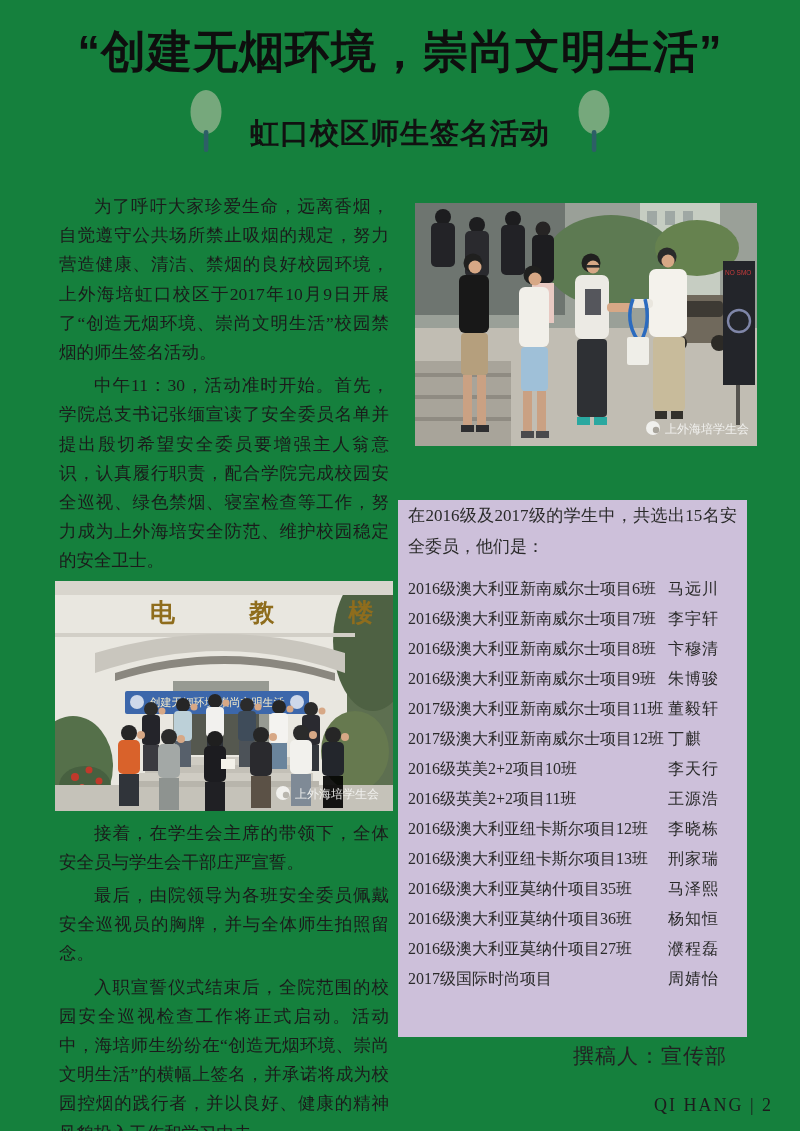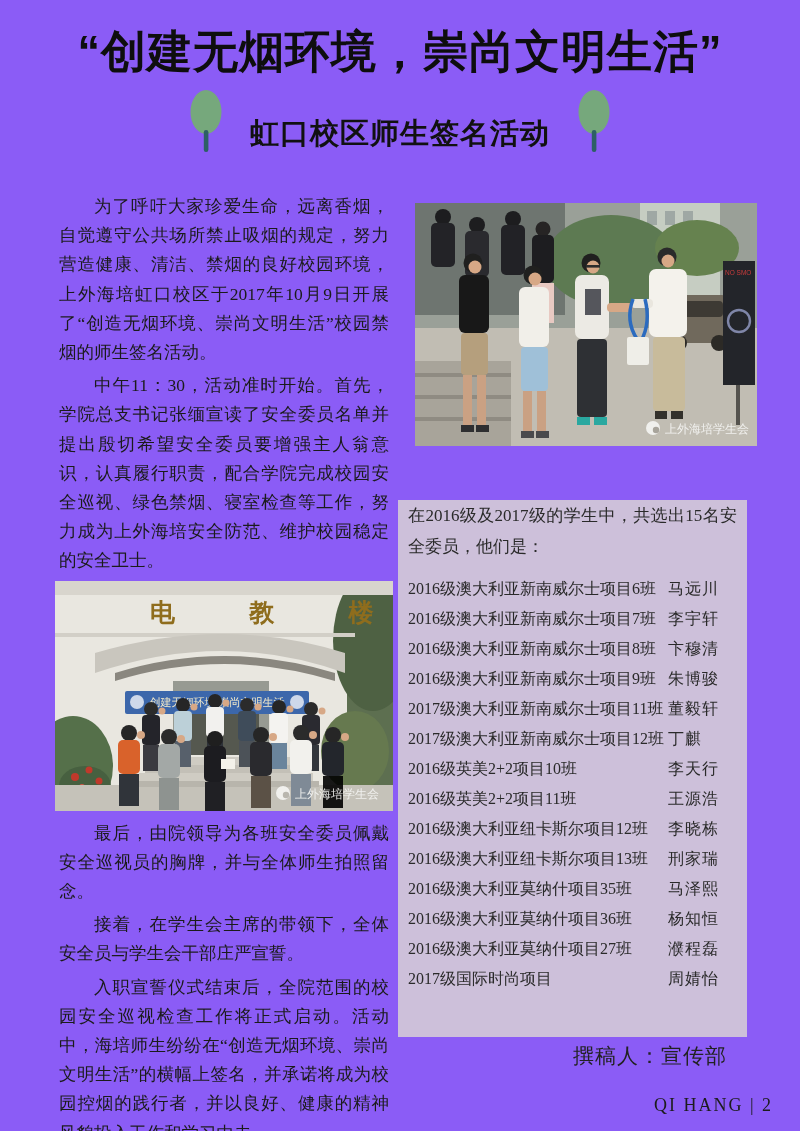--- a/index.html
+++ b/index.html
@@ -1,18 +1,18 @@
 <!DOCTYPE html>
 <html><head>
 <meta charset="utf-8">
 <style>
   html,body { margin:0; padding:0; background:#ffffff; }
   .page {
     position:relative; width:800px; height:1131px; margin:0 auto;
-    background:#8b5cf6; overflow:hidden;
+    background:#15803d; overflow:hidden;
     font-family:"Liberation Serif","DejaVu Serif",serif;
     color:#1e1e1e;
   }
   
   .title {
     position:absolute; top:22px; left:0; width:100%;
     text-align:center;
     font-family:"Liberation Sans","DejaVu Sans",sans-serif;
     font-weight:bold; font-size:45px; letter-spacing:1px; color:#0e0e0e;
     white-space:nowrap;
@@ -198,22 +198,22 @@
         </g>
 
         <g>
           <circle cx="228" cy="212" r="7" fill="#f5f5f3" opacity="0.9"></circle>
           <circle cx="231" cy="214" r="3.2" fill="#b9b6ae"></circle>
           <text x="240" y="217" font-size="12" fill="#f5f5f3" opacity="0.92" font-family="Liberation Sans, sans-serif">上外海培学生会</text>
         </g>
       </svg>
     </div>
 
+    <p>接着，在学生会主席的带领下，全体安全员与学生会干部庄严宣誓。</p>
     <p>最后，由院领导为各班安全委员佩戴安全巡视员的胸牌，并与全体师生拍照留念。</p>
-    <p>接着，在学生会主席的带领下，全体安全员与学生会干部庄严宣誓。</p>
     <p>入职宣誓仪式结束后，全院范围的校园安全巡视检查工作将正式启动。活动中，海培师生纷纷在“创造无烟环境、崇尚文明生活”的横幅上签名，并承诺将成为校园控烟的践行者，并以良好、健康的精神风貌投入工作和学习中去。</p>
   </div>
 
   <div class="photo1-wrap">
     <svg viewBox="0 0 342 243" width="342" height="243">
       <rect width="342" height="243" fill="#b9b5ac"></rect>
       <rect x="0" y="0" width="342" height="125" fill="#9aa098"></rect>
       <rect x="0" y="0" width="150" height="112" fill="#6e7570"></rect>
       <rect x="225" y="0" width="80" height="95" fill="#c6cdc2"></rect>
       <rect x="232" y="8" width="10" height="14" fill="#9fa8a4"></rect>

